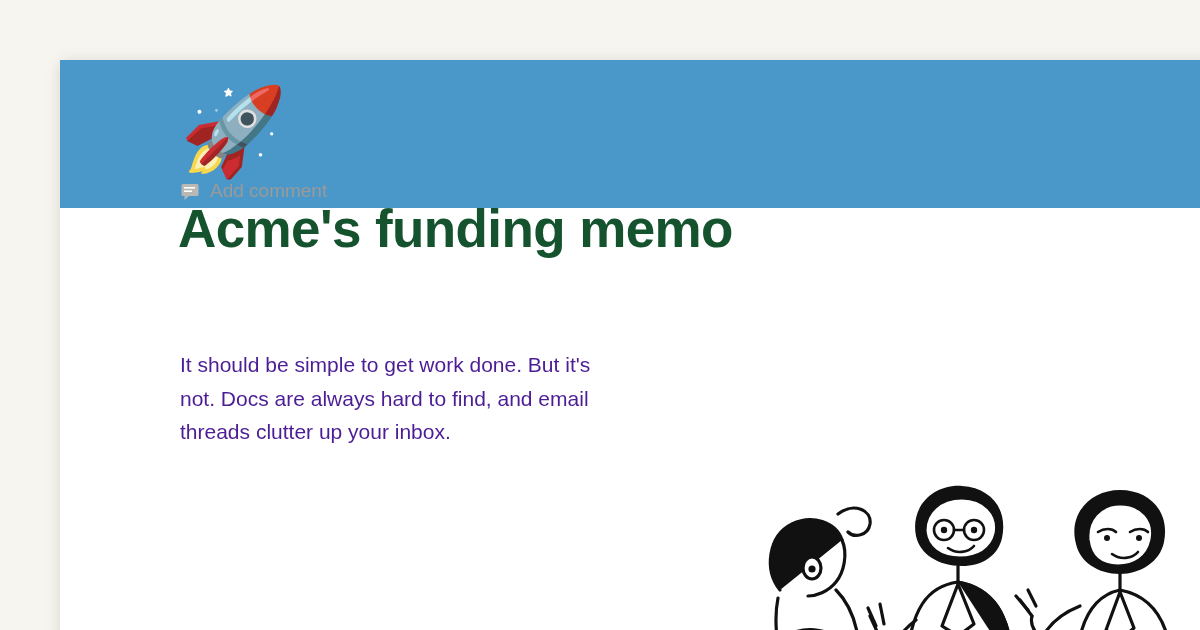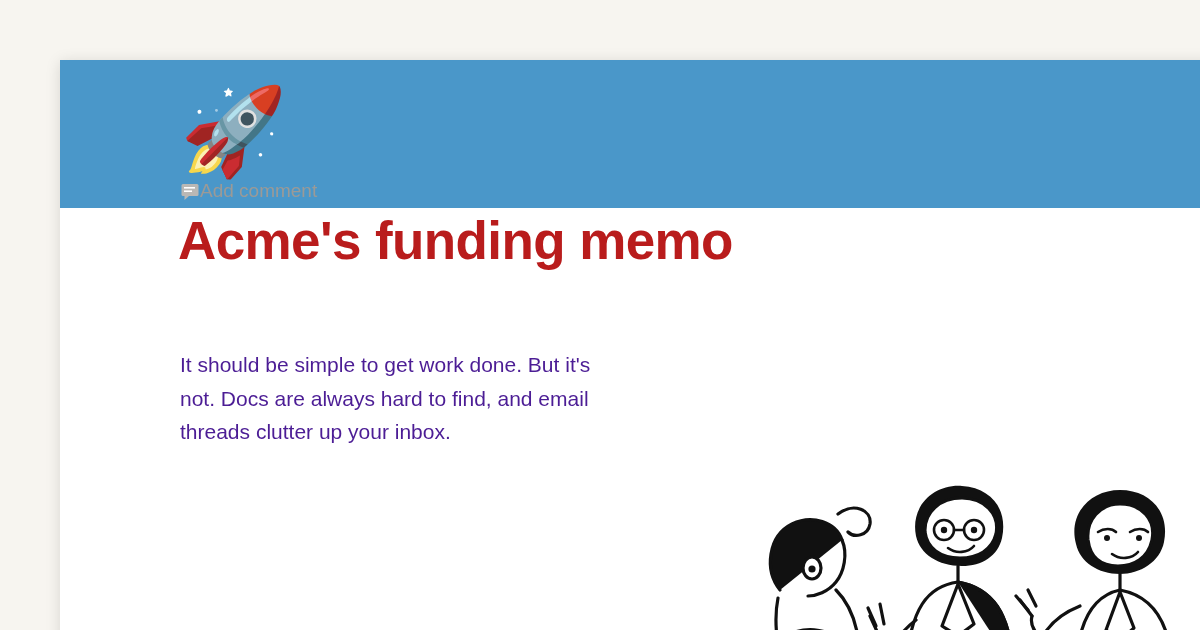--- a/index.html
+++ b/index.html
@@ -66,35 +66,35 @@
     top: 0;
     right: 0;
   }
 
   .add-comment-row {
     position: absolute;
     top: 120px;
     left: 0;
     display: flex;
     align-items: center;
-    gap: 0;
+    gap: 10px;
     color: #9b9a97;
     font-size: 19px;
   }
   .comment-icon svg { display: block; }
 
   .doc-title {
     position: absolute;
-    top: 152px;
+    top: 140px;
     left: -2px;
     margin: 0;
     font-size: 53px;
     line-height: 1.1;
     font-weight: bold;
-    color: #b91c1c;
+    color: #14532d;
     letter-spacing: -0.6px;
     white-space: nowrap;
   }
 
   .doc-paragraph {
     position: absolute;
     top: 288px;
     left: 0;
     width: 430px;
     margin: 0;

